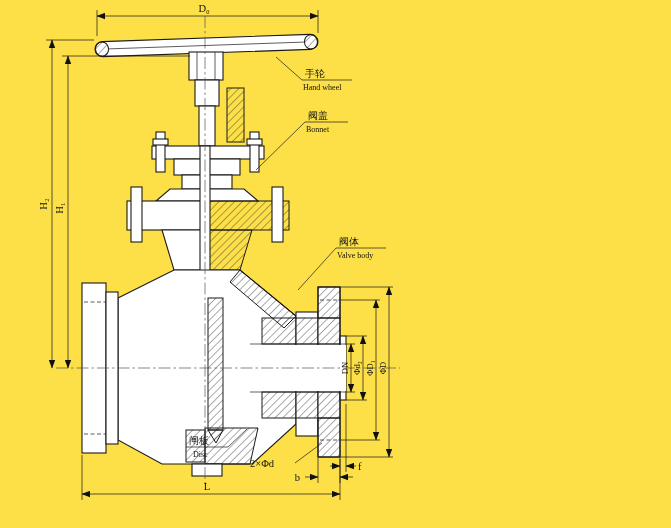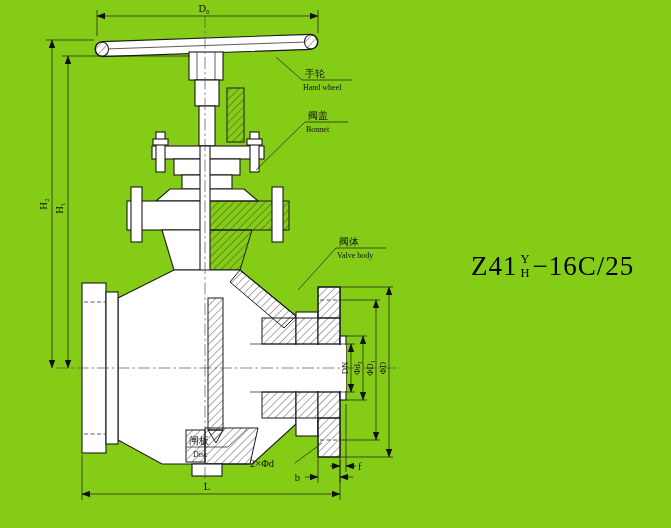--- a/index.html
+++ b/index.html
@@ -1,16 +1,16 @@
 <!DOCTYPE html>
 <html><head>
 <meta charset="utf-8">
 <style>
   html,body{margin:0;padding:0;background:#fff;}
-  .stage{position:relative;width:671px;height:528px;background:#84cc16;overflow:hidden;
+  .stage{position:relative;width:671px;height:528px;background:#fde047;overflow:hidden;
          font-family:"Liberation Serif", serif;}
   svg text{user-select:none;}
   .part {fill:#ffffff;stroke:#1a1a1a;stroke-width:1.1;}
   .parth{fill:url(#hatch);stroke:#1a1a1a;stroke-width:1;}
   .thin {stroke:#1a1a1a;stroke-width:.7;fill:none;}
   .cl   {stroke:#555;stroke-width:.7;stroke-dasharray:12 3 2.5 3;fill:none;}
   .dashl{stroke:#333;stroke-width:.8;stroke-dasharray:4 2.5;fill:none;}
   .dim  {stroke:#222;stroke-width:.75;fill:none;}
   .dtxt {font:10.5px "Liberation Serif", serif;fill:#111;}
   .dtxt-sm{font:8.5px "Liberation Serif", serif;fill:#111;}
@@ -206,22 +206,14 @@
     <g>
       <line class="thin" x1="186" y1="447" x2="228" y2="447"></line>
       <line class="thin" x1="228" y1="447" x2="247" y2="429"></line>
       <text class="zh" x="189" y="444">闸板</text>
       <text class="en" x="193" y="457">Disc</text>
     </g>
   </g>
 </svg>
 
 
-<div class="model">
-  <span class="mseries">Z41</span>
-  <span class="mstack">
-    <span>Y</span>
-    <span>H</span>
-  </span>
-  <span class="mspec">−16C/25</span>
+
 </div>
 
-</div>
-
 </body></html>

